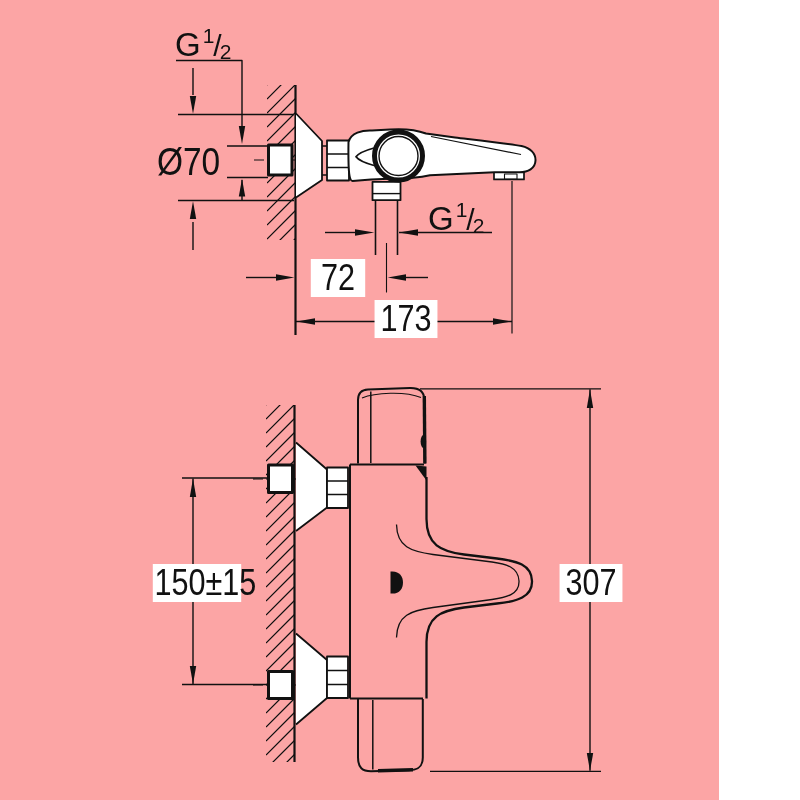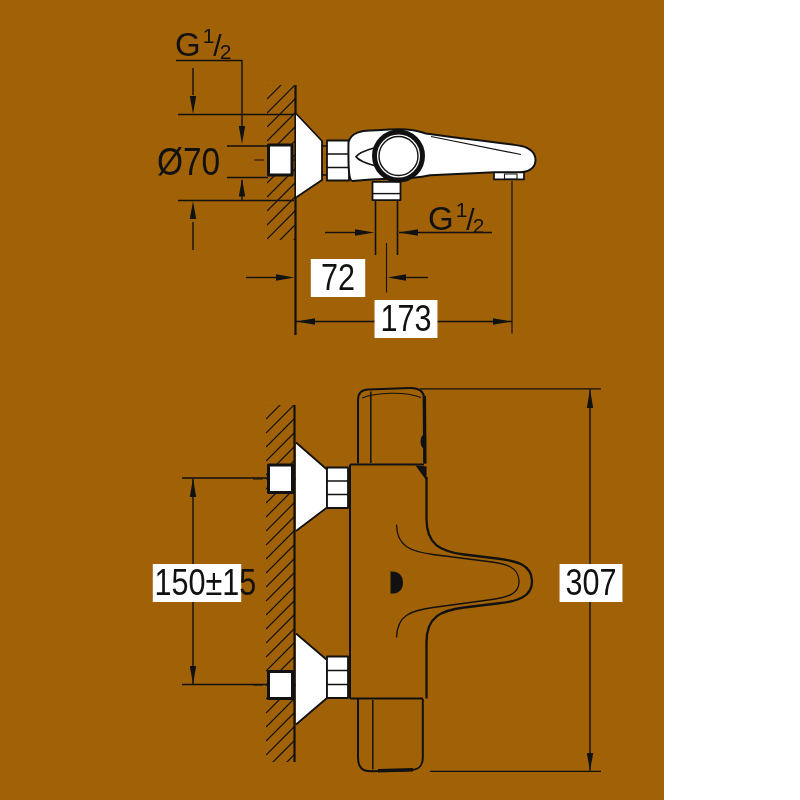--- a/index.html
+++ b/index.html
@@ -1,16 +1,16 @@
 <!DOCTYPE html>
 <html><head>
 <meta charset="utf-8">
 <style>
   html,body{margin:0;padding:0;background:#ffffff;}
-  #canvas{position:relative;width:664px;height:800px;background:#a16207;overflow:hidden;
+  #canvas{position:relative;width:719px;height:800px;background:#fca5a5;overflow:hidden;
           font-family:"Liberation Sans", sans-serif;color:#111;}
   #artwork{position:absolute;left:0;top:0;}
   .lbl{position:absolute;line-height:1;white-space:nowrap;color:#111;}
   .num{font-size:36px;transform:scaleX(0.85);transform-origin:center;
        background:#fff;text-align:center;padding:1px 2px;}
   .dia{font-size:38px;transform:scaleX(0.88);transform-origin:left top;}
   .ghalf{font-size:33px;}
   .ghalf sup{font-size:21px;vertical-align:13px;margin-left:2px;}
   .ghalf .sl{font-size:30px;margin-left:-1px;}
   .ghalf sub{font-size:21px;vertical-align:-3px;margin-left:-2px;}

